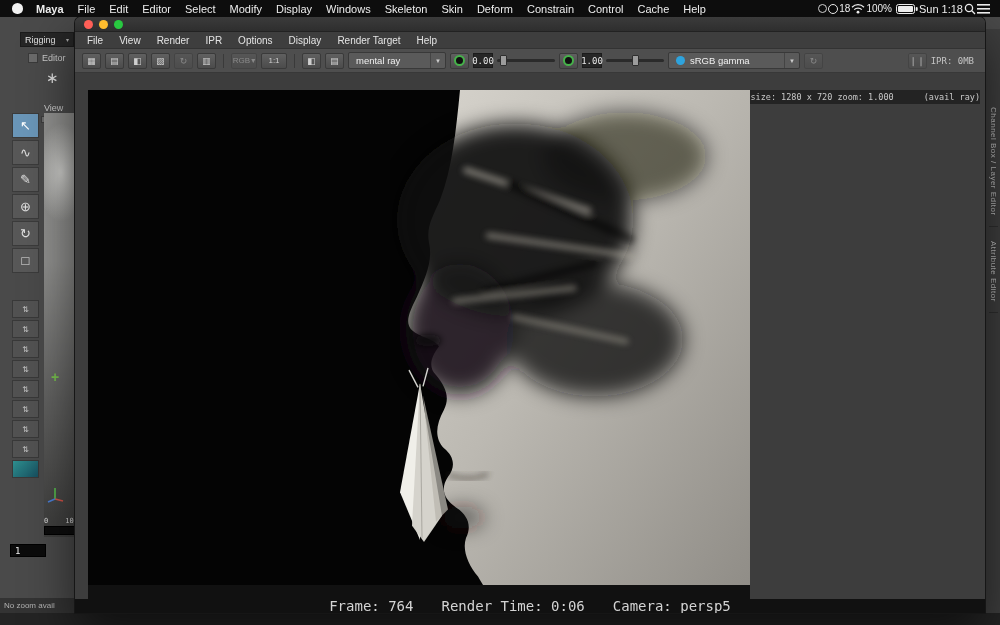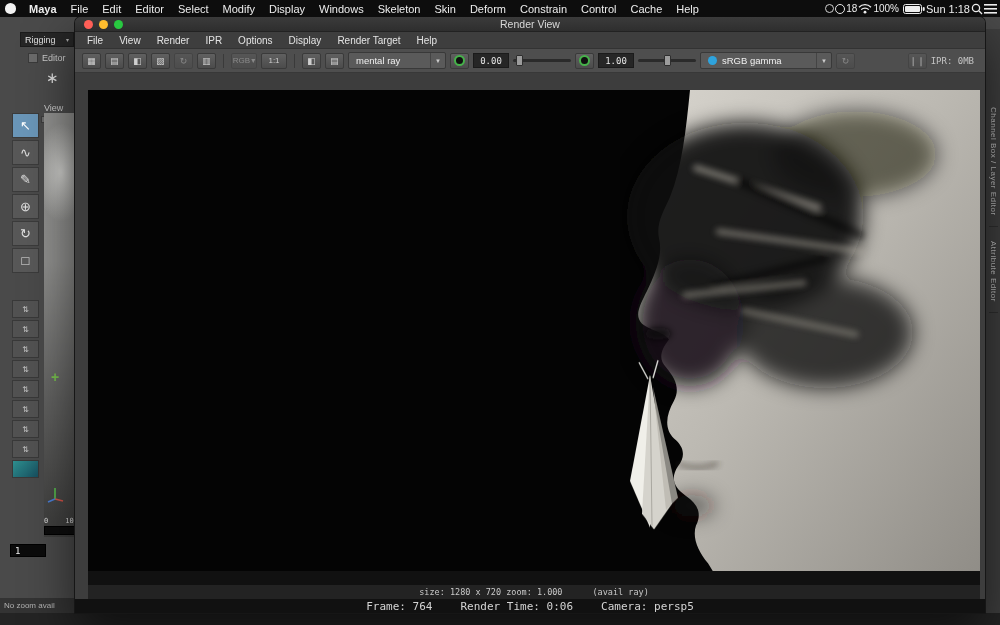--- a/index.html
+++ b/index.html
@@ -2,21 +2,21 @@
 <html><head>
 <meta charset="utf-8">
 <style>
   * { margin:0; padding:0; box-sizing:border-box; }
   html,body { background:#222; }
   .screen{position:relative;width:1000px;height:625px;background:#4a4a4a;overflow:hidden;
     font-family:"Liberation Sans",sans-serif; -webkit-font-smoothing:antialiased;}
 
   
   .macbar{position:absolute;top:0;left:0;right:0;height:17px;background:#0d0d0d;
-    display:flex;align-items:center;padding:0 3px;color:#ededed;font-size:11px;gap:0;z-index:50;}
+    display:flex;align-items:center;padding:0 10px;color:#ededed;font-size:11px;gap:0;z-index:50;}
   .macbar .mitem{padding:0 7px;cursor:default;white-space:nowrap;}
   .macbar .appname{font-weight:bold;}
   .apple{width:11px;height:11px;background:#f2f2f2;border-radius:50% 50% 46% 46%;display:inline-block;margin:0 6px 0 2px;}
   .mright{margin-left:auto;display:flex;align-items:center;gap:1px;}
   .dot-o{width:9px;height:9px;border:1.5px solid #cfcfcf;border-radius:50%;display:inline-block;}
   .dot-f{width:10px;height:10px;background:#0a0a0a;border:1.5px solid #e8e8e8;border-radius:50%;display:inline-block;}
   .statnum{font-size:10px;}
   .battery{display:flex;align-items:center;gap:4px;font-size:10px;}
   .batt-svg{display:block;}
   .mtime{font-size:11px;}
@@ -85,36 +85,36 @@
   .ib{width:19px;height:16px;background:linear-gradient(#606060,#4b4b4b);border:1px solid #3a3a3a;border-radius:2px;
     display:flex;align-items:center;justify-content:center;color:#cfcfcf;font-size:9px;}
   .ib.dim{opacity:0.45;}
   .ib.wide{width:26px;font-size:8px;gap:1px;}
   .tsep{width:1px;height:14px;background:#3a3a3a;margin:0 3px;}
   .dd{height:17px;background:#5a5a5a;border:1px solid #393939;border-radius:2px;display:flex;}
   .dd .lbl{padding:0 7px;font-size:9.5px;color:#f0f0f0;white-space:nowrap;display:flex;align-items:center;gap:5px;}
   .dd .arrcell{width:15px;align-self:stretch;border-left:1px solid #444;display:flex;align-items:center;justify-content:center;color:#cccccc;font-size:6px;}
   .ring{width:11px;height:11px;border:2px solid #46b24a;border-radius:50%;background:#101010;display:inline-block;}
   .bluedot{width:9px;height:9px;border-radius:50%;background:#2ea3dd;display:inline-block;}
-  .valbox{width:36px;height:15px;background:#262626;border:1px solid #1b1b1b;color:#e6e6e6;
+  .valbox{width:20px;height:15px;background:#262626;border:1px solid #1b1b1b;color:#e6e6e6;
     font-family:"DejaVu Sans Mono",monospace;font-size:9px;display:flex;align-items:center;justify-content:center;}
   .slider{position:relative;width:58px;height:15px;display:inline-block;}
   .slider .track{position:absolute;left:0;right:0;top:6px;height:3px;background:#2b2b2b;border-radius:2px;}
   .slider .handle{position:absolute;top:2px;width:7px;height:11px;background:#9c9c9c;border:1px solid #2e2e2e;border-radius:1px;}
   .tspacer{flex:1;}
   .ipr-label{font-family:"DejaVu Sans Mono",monospace;font-size:9px;color:#c4c4c4;margin-right:4px;white-space:nowrap;}
 
   .canvas-wrap{position:absolute;top:58px;left:0;right:0;bottom:14px;background:#3d3d3d;
-    padding:15px 5px 0 13px;display:flex;flex-direction:column;}
+    padding:15px 5px 0 13px;display:flex;flex-direction:row;}
   .canvas{flex:1;background:#040404;position:relative;overflow:hidden;}
   .overlay-line{height:14px;background:#232323;display:flex;align-items:center;justify-content:center;gap:30px;
     font-family:"DejaVu Sans Mono",monospace;font-size:8.5px;color:#c9c9c9;}
   .statusbar{position:absolute;left:0;right:0;bottom:0;height:14px;background:#111111;
     display:flex;align-items:center;justify-content:center;gap:28px;
-    font-family:"DejaVu Sans Mono",monospace;font-size:11px;color:#d4d4d4;}
+    font-family:"DejaVu Sans Mono",monospace;font-size:14px;color:#d4d4d4;}
   .face-svg{position:absolute;right:0;top:0;width:360px;height:100%;display:block;}
 </style>
 </head>
 <body>
 
 <div class="screen">
 
   <div class="macbar">
     <span class="apple"></span>
     <span class="mitem appname">Maya</span>
@@ -251,21 +251,20 @@
 
     <div class="bottom-strip"></div>
 
     <div class="window">
       <div class="titlebar">
         <span class="lights">
           <span class="light l-close"></span>
           <span class="light l-min"></span>
           <span class="light l-zoom"></span>
         </span>
-        <span class="wtitle">Render View</span>
       </div>
 
       <div class="win-menubar">
         <span class="wmenu">File</span>
         <span class="wmenu">View</span>
         <span class="wmenu">Render</span>
         <span class="wmenu">IPR</span>
         <span class="wmenu">Options</span>
         <span class="wmenu">Display</span>
         <span class="wmenu">Render Target</span>

